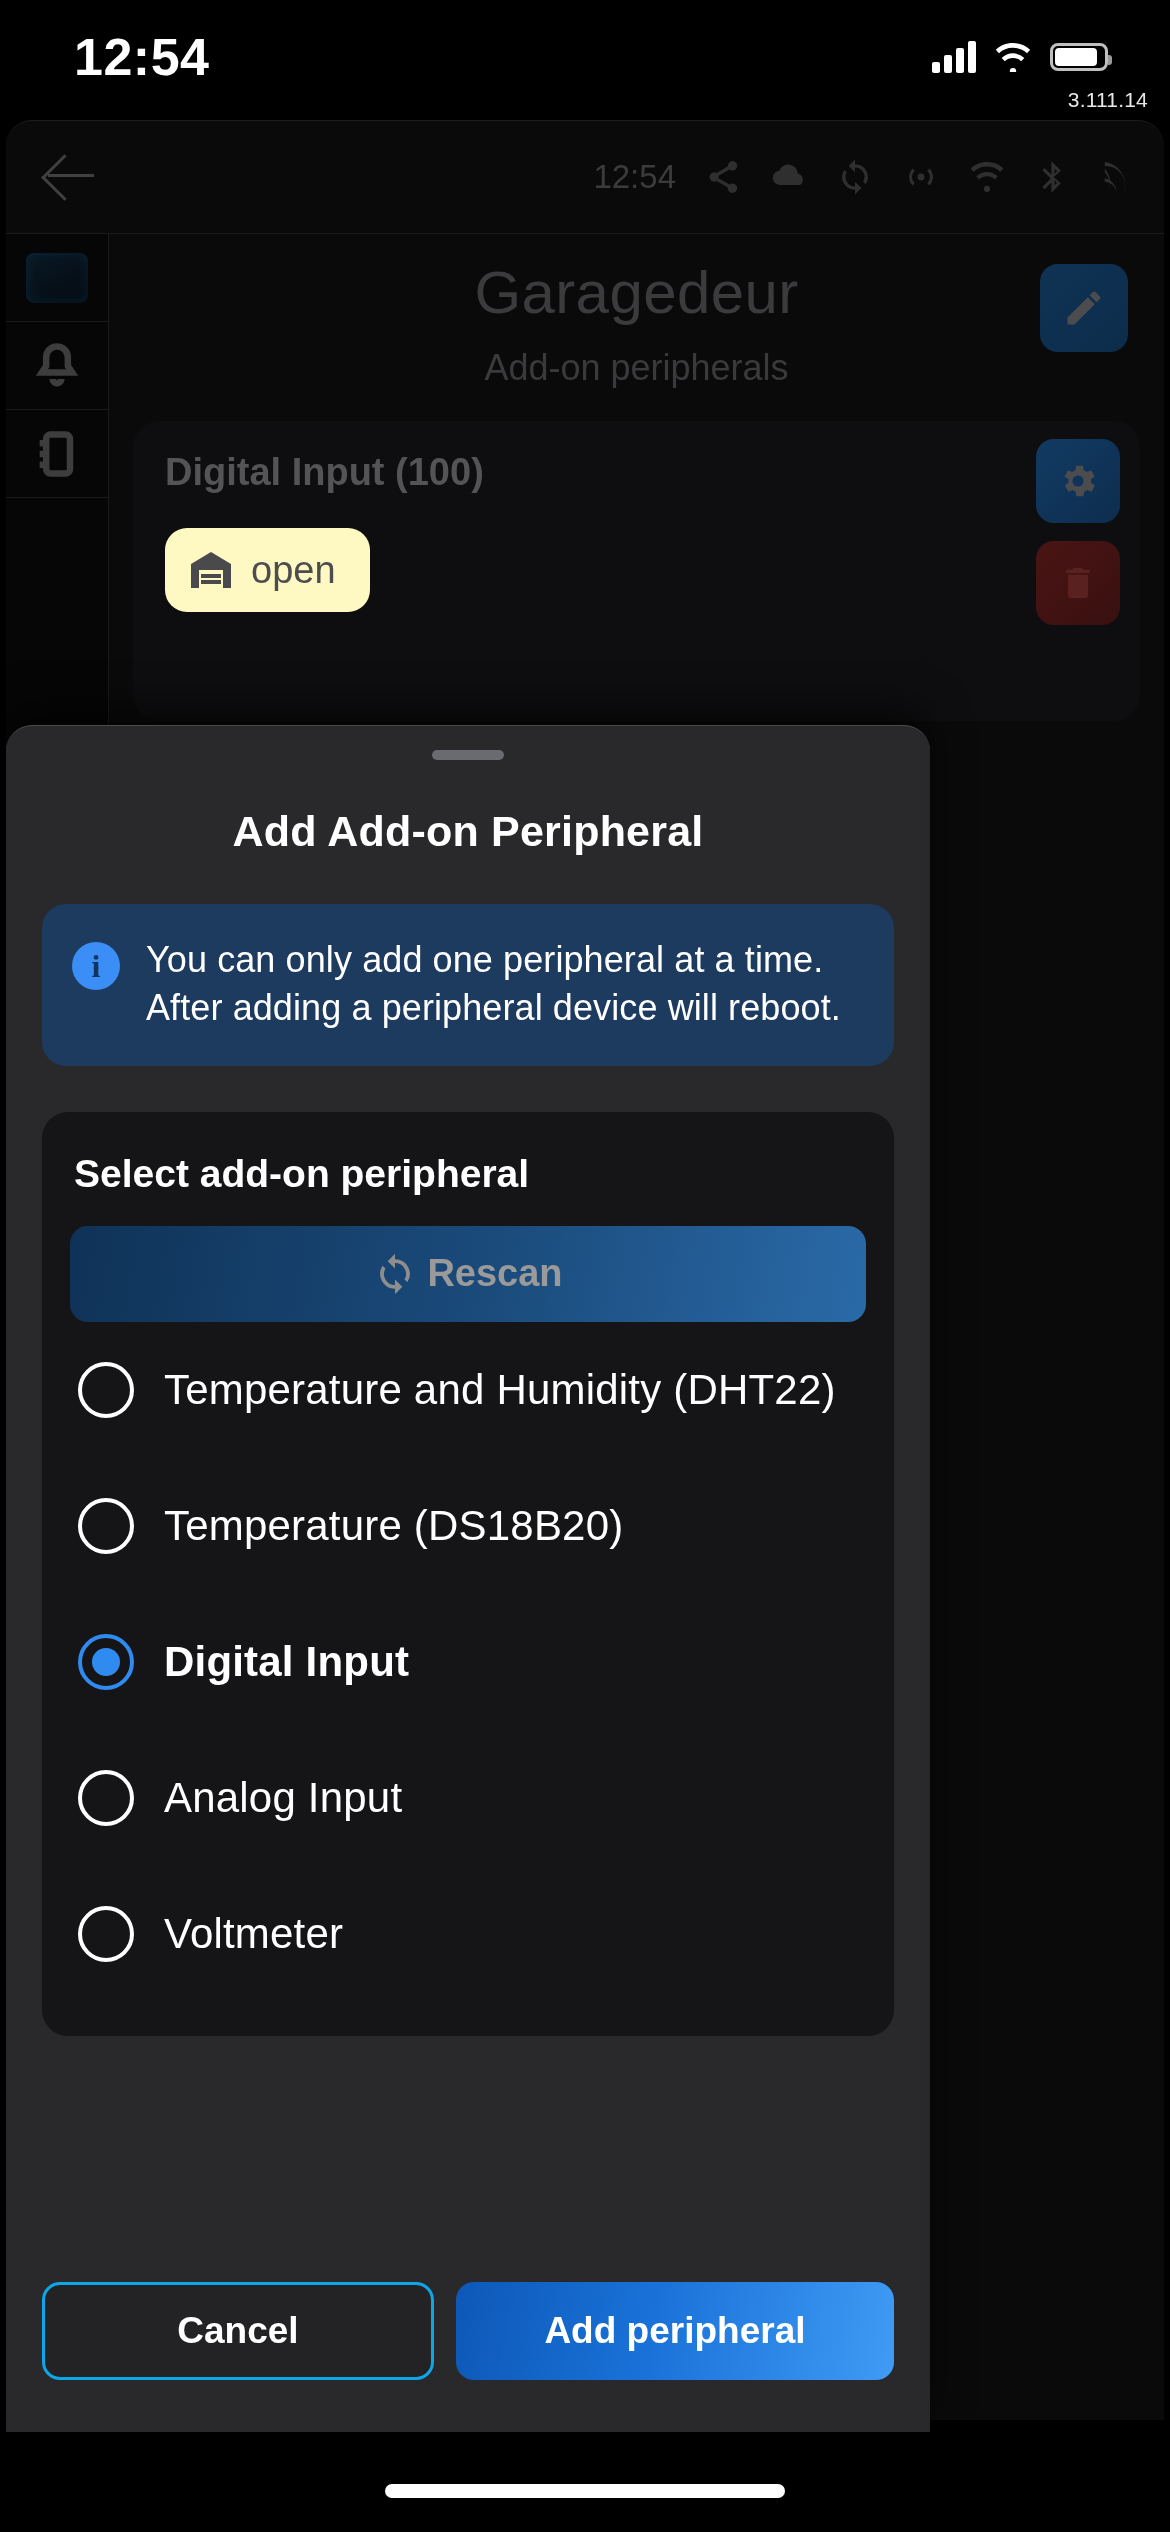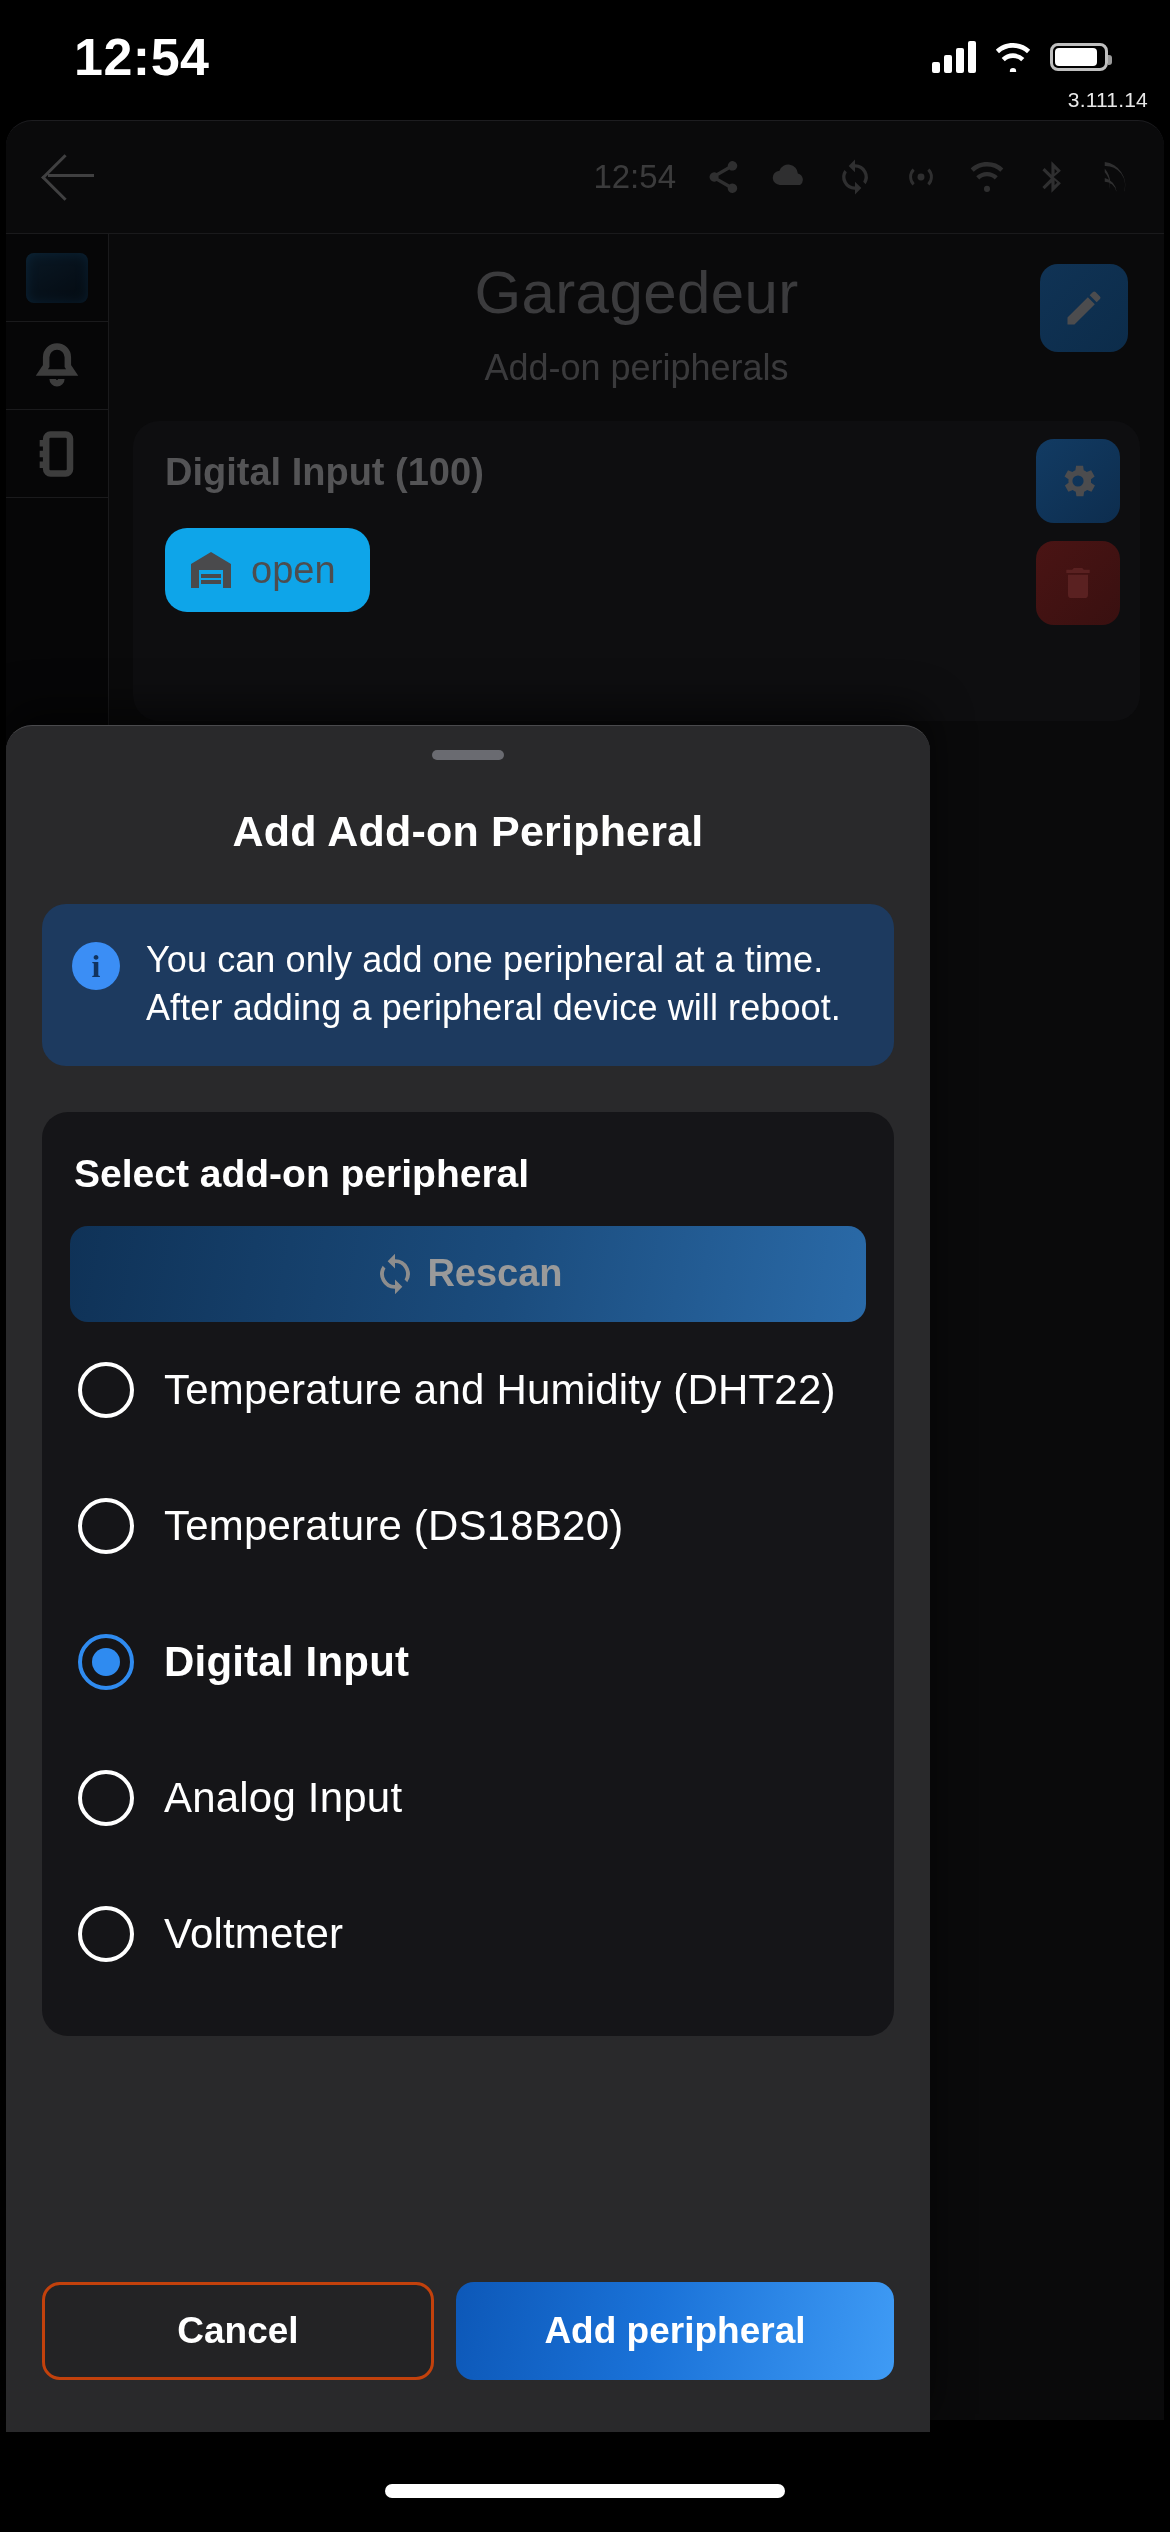--- a/index.html
+++ b/index.html
@@ -65,21 +65,21 @@
     margin:32px 24px 0 24px; background:#0e0e10; border-radius:26px; padding:30px 32px; position:relative; height:300px;
   }
   .di-title{ color:#545456; font-size:38px; font-weight:700;}
   .di-gear{ position:absolute; top:18px; right:20px; width:84px;height:84px;border-radius:18px;
     background:linear-gradient(135deg,#123b63,#0d2d4e); display:flex;align-items:center;justify-content:center;}
   .di-gear svg{width:42px;height:42px;fill:#4c4c4e;}
   .di-del{ position:absolute; top:120px; right:20px; width:84px;height:84px;border-radius:18px;
     background:linear-gradient(135deg,#4a1414,#391010); display:flex;align-items:center;justify-content:center;}
   .di-del svg{width:40px;height:40px;fill:#5a2121;}
   .di-state{ margin-top:34px; display:inline-flex; align-items:center; gap:16px;
-    background:#0ea5e9; border-radius:22px; padding:18px 34px 18px 22px;}
+    background:#fef9c3; border-radius:22px; padding:18px 34px 18px 22px;}
   .di-state svg{ width:48px;height:48px; fill:#4a4a4c;}
   .di-state span{ color:#4d4d4f; font-size:38px;}
 
   
   .sheet{
     position:absolute; left:6px; bottom:100px; width:924px; height:1707px;
     background:#29292b; border-radius:26px 26px 0 0;
     border-top:1px solid #4a4a4d;
     box-shadow:0 -18px 40px rgba(0,0,0,.55);
   }
@@ -113,21 +113,21 @@
     display:flex;align-items:center;justify-content:center;}
   .radio.sel{ border-color:#2f8bf0; }
   .radio.sel::after{ content:""; width:28px;height:28px;border-radius:50%;background:#2f8bf0;}
   .opt-label{ color:#fff; font-size:42px; letter-spacing:.2px;}
   .opt.sel .opt-label{ font-weight:700;}
 
   .actions{ position:absolute; left:0; bottom:52px; width:100%;
     display:flex; gap:22px; padding:0 36px;}
   .btn{ height:98px; border-radius:18px; display:flex; align-items:center; justify-content:center;
     font-size:37px; font-weight:700; color:#fff;}
-  .btn.cancel{ flex:0 0 46%; background:#232325; border:3px solid #c2410c;}
+  .btn.cancel{ flex:0 0 46%; background:#232325; border:3px solid #0ea5e9;}
   .btn.primary{ flex:1; background:linear-gradient(100deg,#0d58b8 0%,#1a72d8 45%,#3f9bf5 100%);}
 
   
   .home-ind{ position:absolute; bottom:34px; left:50%; transform:translateX(-50%);
     width:400px; height:14px; border-radius:8px; background:#fff;}
 </style>
 </head>
 <body>
 
 <div id="screen">

